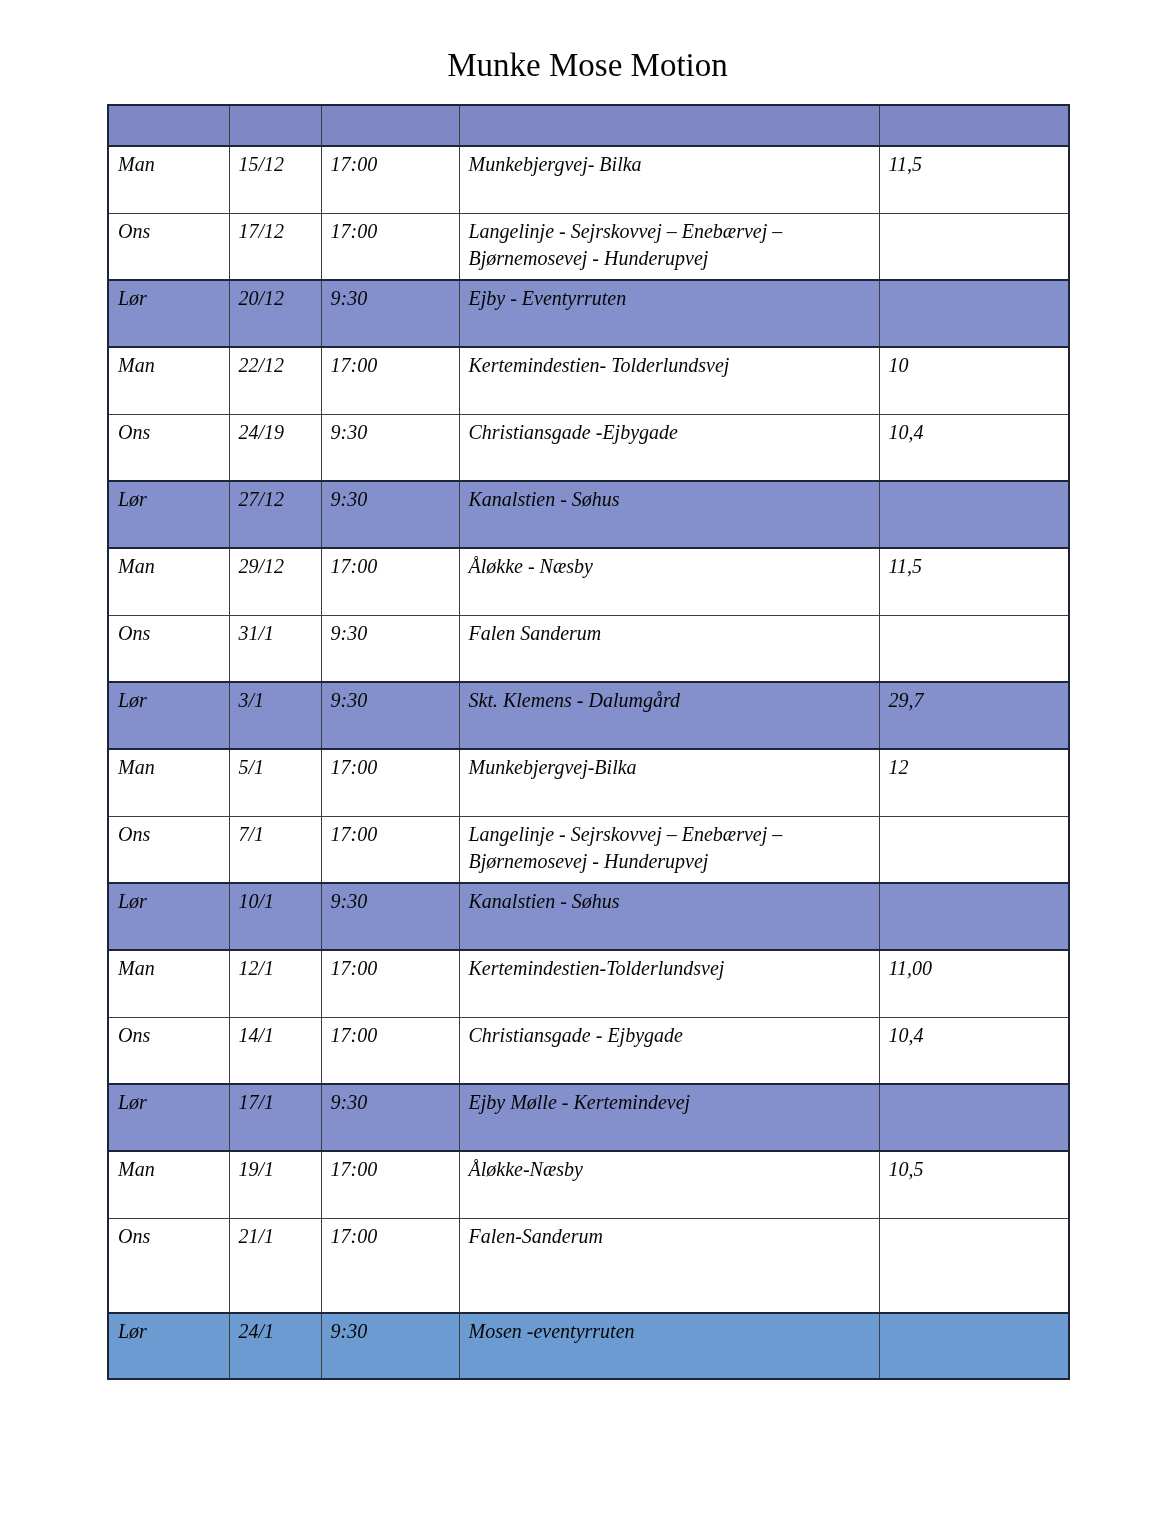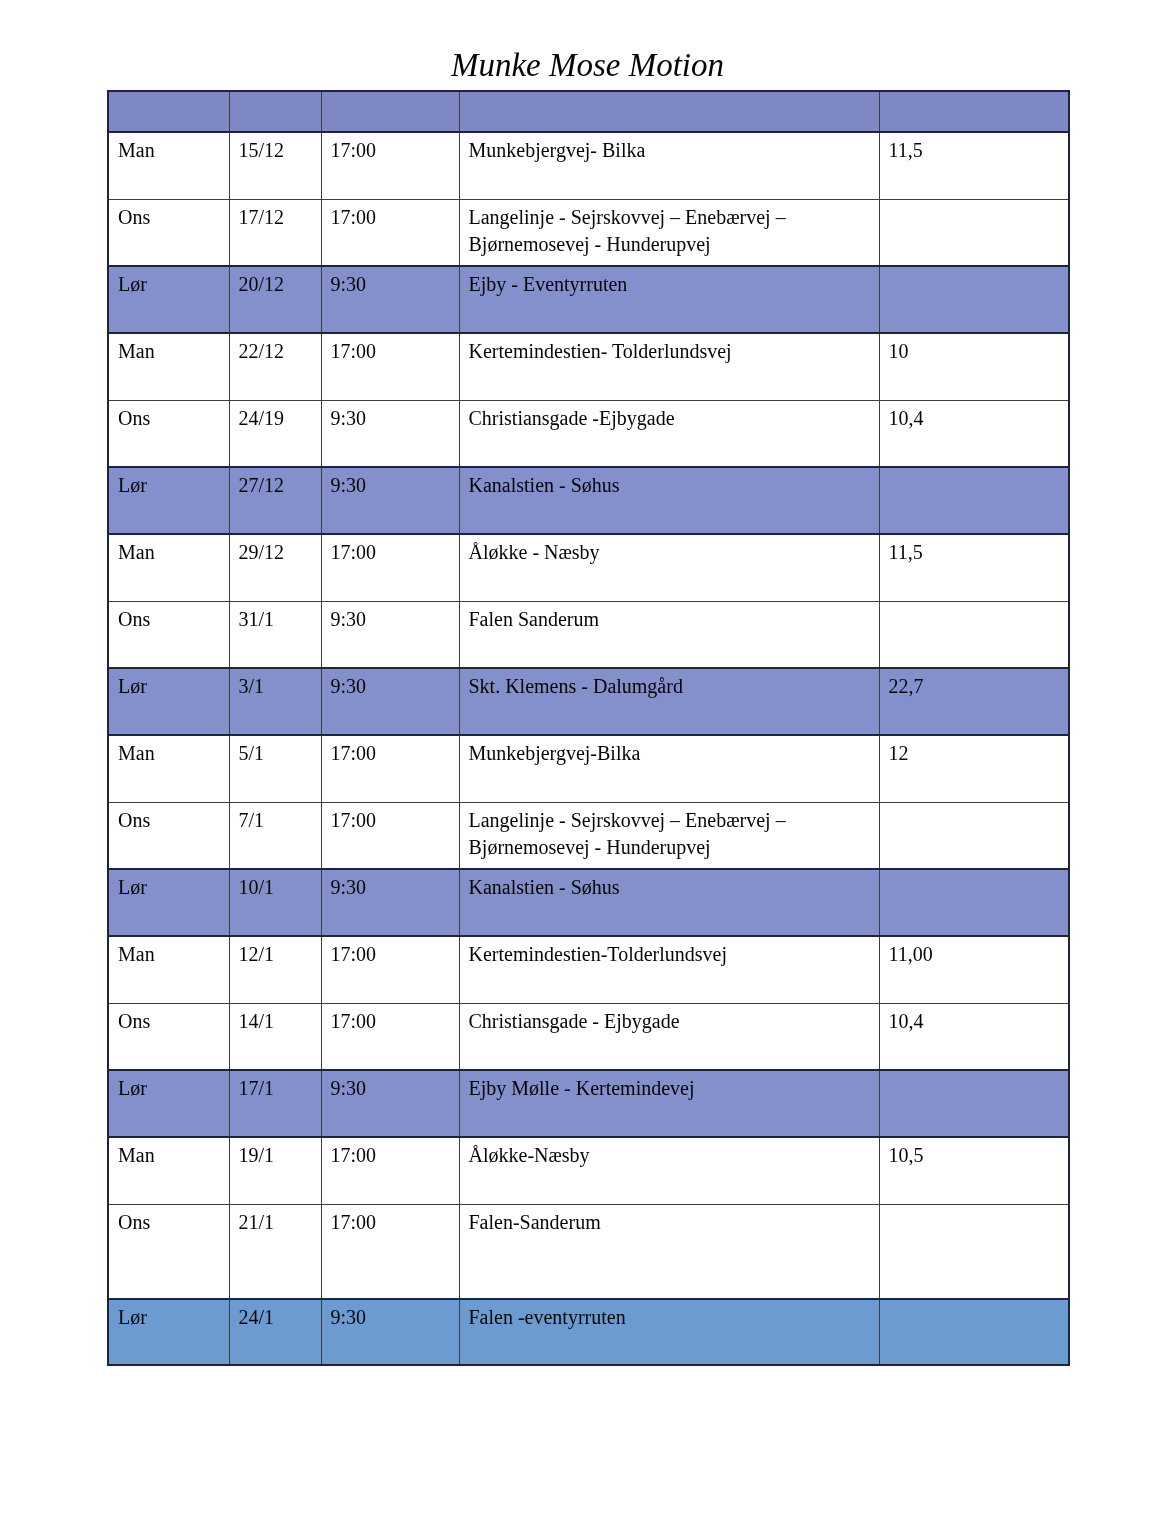--- a/index.html
+++ b/index.html
@@ -15,28 +15,28 @@
     position: absolute;
     left: 107px; top: 46px;
     width: 961px;
   }
   .title, .subtitle {
     text-align: center;
     font-size: 33px;
     font-weight: normal;
     line-height: 39px;
     white-space: nowrap;
-    font-style: italic;
   }
   table.schedule {
-    margin-top: 5px;
+    margin-top: 19px;
     width: 961px;
     table-layout: fixed;
     border-collapse: collapse;
     border: 2px solid var(--frame-border, #1e2538);
+    font-style: italic;
   }
   td {
     border: 1px solid var(--cell-border, #3d3d3d);
     vertical-align: top;
     padding: 4px 6px 0 9px;
     font-size: 20px;
     line-height: 27px;
     overflow: hidden;
   }
   tr.header-row td {
@@ -142,21 +142,21 @@
     <td>9:30</td>
     <td>Falen Sanderum</td>
     <td></td>
   </tr>
 
   <tr class="data-row hl-purple">
     <td>Lør</td>
     <td>3/1</td>
     <td>9:30</td>
     <td>Skt. Klemens - Dalumgård</td>
-    <td>22,7</td>
+    <td>29,7</td>
   </tr>
 
   <tr class="data-row">
     <td>Man</td>
     <td>5/1</td>
     <td>17:00</td>
     <td>Munkebjergvej-Bilka</td>
     <td>12</td>
   </tr>
 
@@ -213,18 +213,18 @@
     <td>21/1</td>
     <td>17:00</td>
     <td>Falen-Sanderum</td>
     <td></td>
   </tr>
 
   <tr class="data-row hl-blue">
     <td>Lør</td>
     <td>24/1</td>
     <td>9:30</td>
-    <td>Falen -eventyrruten</td>
+    <td>Mosen -eventyrruten</td>
     <td></td>
   </tr>
 </tbody>
   </table>
 </div>
 
 </body></html>

